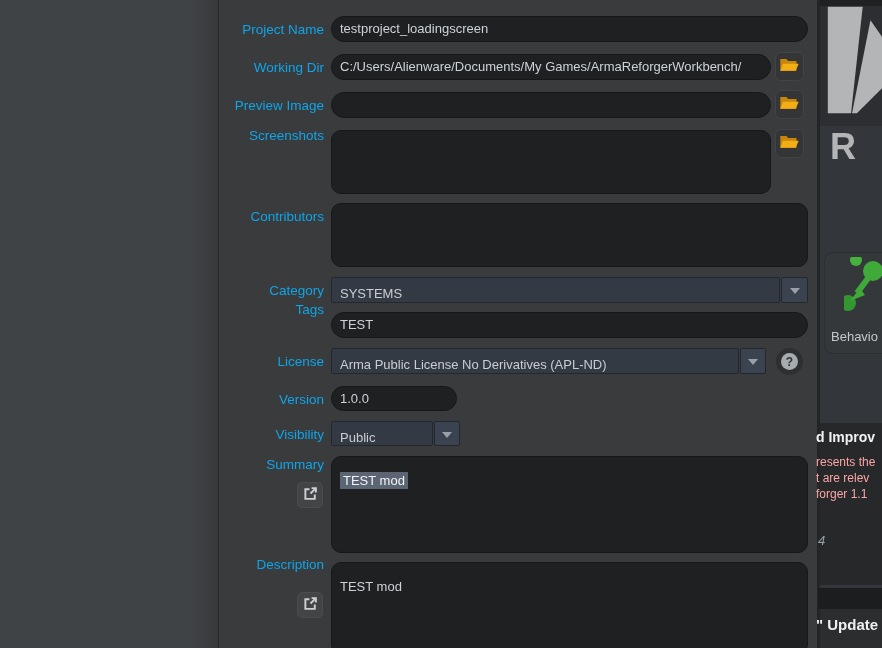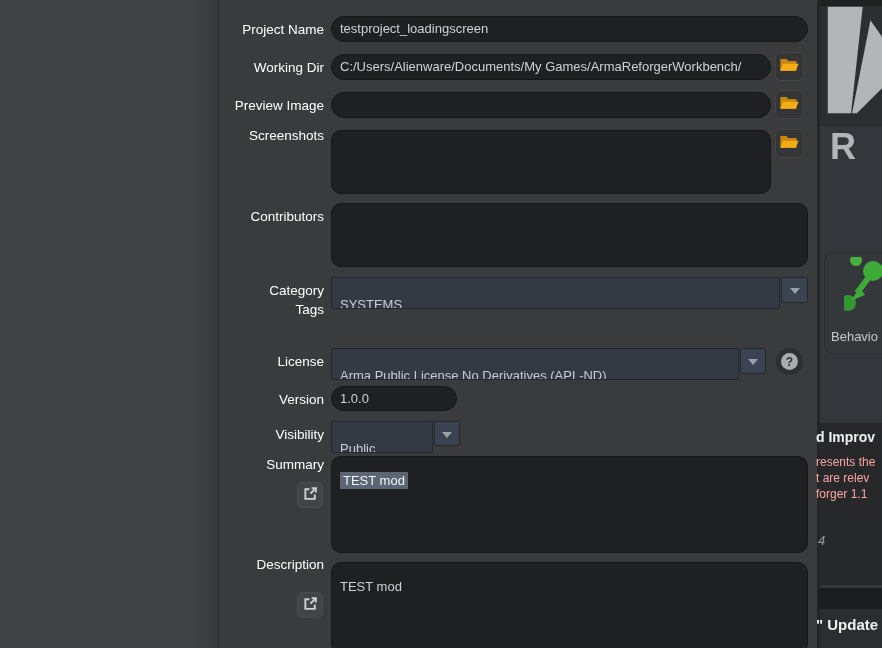--- a/index.html
+++ b/index.html
@@ -15,34 +15,34 @@
     background:linear-gradient(to right,#404346 0%, #404346 88%, #37393c 100%);
   }
 
   
   .dialog {
     position:absolute; left:218px; top:0; width:600px; height:648px;
     background:#3a3b3d; border-left:1px solid #292a2c; border-right:1px solid #232527;
   }
   .lbl {
     position:absolute; left:0; width:105px; text-align:right;
-    font-size:13.5px; color:#ffffff; white-space:nowrap;
+    font-size:13.5px; color:#0ea5e9; white-space:nowrap;
   }
   .inp {
     position:absolute; background:#1f2022; border:1px solid #161718; border-radius:13px;
     color:#ced2d6; font-size:13px; line-height:24px; padding:0 8px;
     white-space:nowrap; overflow:hidden;
   }
   .ta {
     position:absolute; background:#1f2022; border:1px solid #161718; border-radius:10px;
     color:#ced2d6; font-size:13px; padding:16px 8px; overflow:hidden;
   }
   .combo {
     position:absolute; background:#333a44; border:1px solid #232830; border-radius:2px;
-    color:#c9cdd2; font-size:13px; line-height:24px; padding:15px 8px;
+    color:#c9cdd2; font-size:13px; line-height:24px; padding:4px 8px;
     white-space:nowrap; overflow:hidden;
   }
   .arrow-btn { position:absolute; background:#3a434f; border:1px solid #232830; border-radius:2px; }
   .tri {
     position:absolute; left:50%; top:50%; margin:-2px 0 0 -5px; width:0; height:0;
     border-left:5px solid transparent; border-right:5px solid transparent;
     border-top:6px solid #99a0a8;
   }
   .tool-btn {
     position:absolute; width:29px; height:29px; background:#333537;
@@ -150,20 +150,21 @@
   <div class="lbl r5-lbl">Contributors</div>
   <div class="ta r5-ta"></div>
 
   <div class="lbl r6-lbl">Category</div>
   <div class="combo r6-sel">SYSTEMS</div>
   <div class="arrow-btn r6-arrow">
     <span class="tri"></span>
   </div>
 
   <div class="lbl r7-lbl">Tags</div>
+  <div class="inp r7-inp">TEST</div>
 
   <div class="lbl r8-lbl">License</div>
   <div class="combo r8-sel">Arma Public License No Derivatives (APL-ND)</div>
   <div class="arrow-btn r8-arrow">
     <span class="tri"></span>
   </div>
   <div class="help-btn r8-help">
     <span class="help-circle">?</span>
   </div>
 

